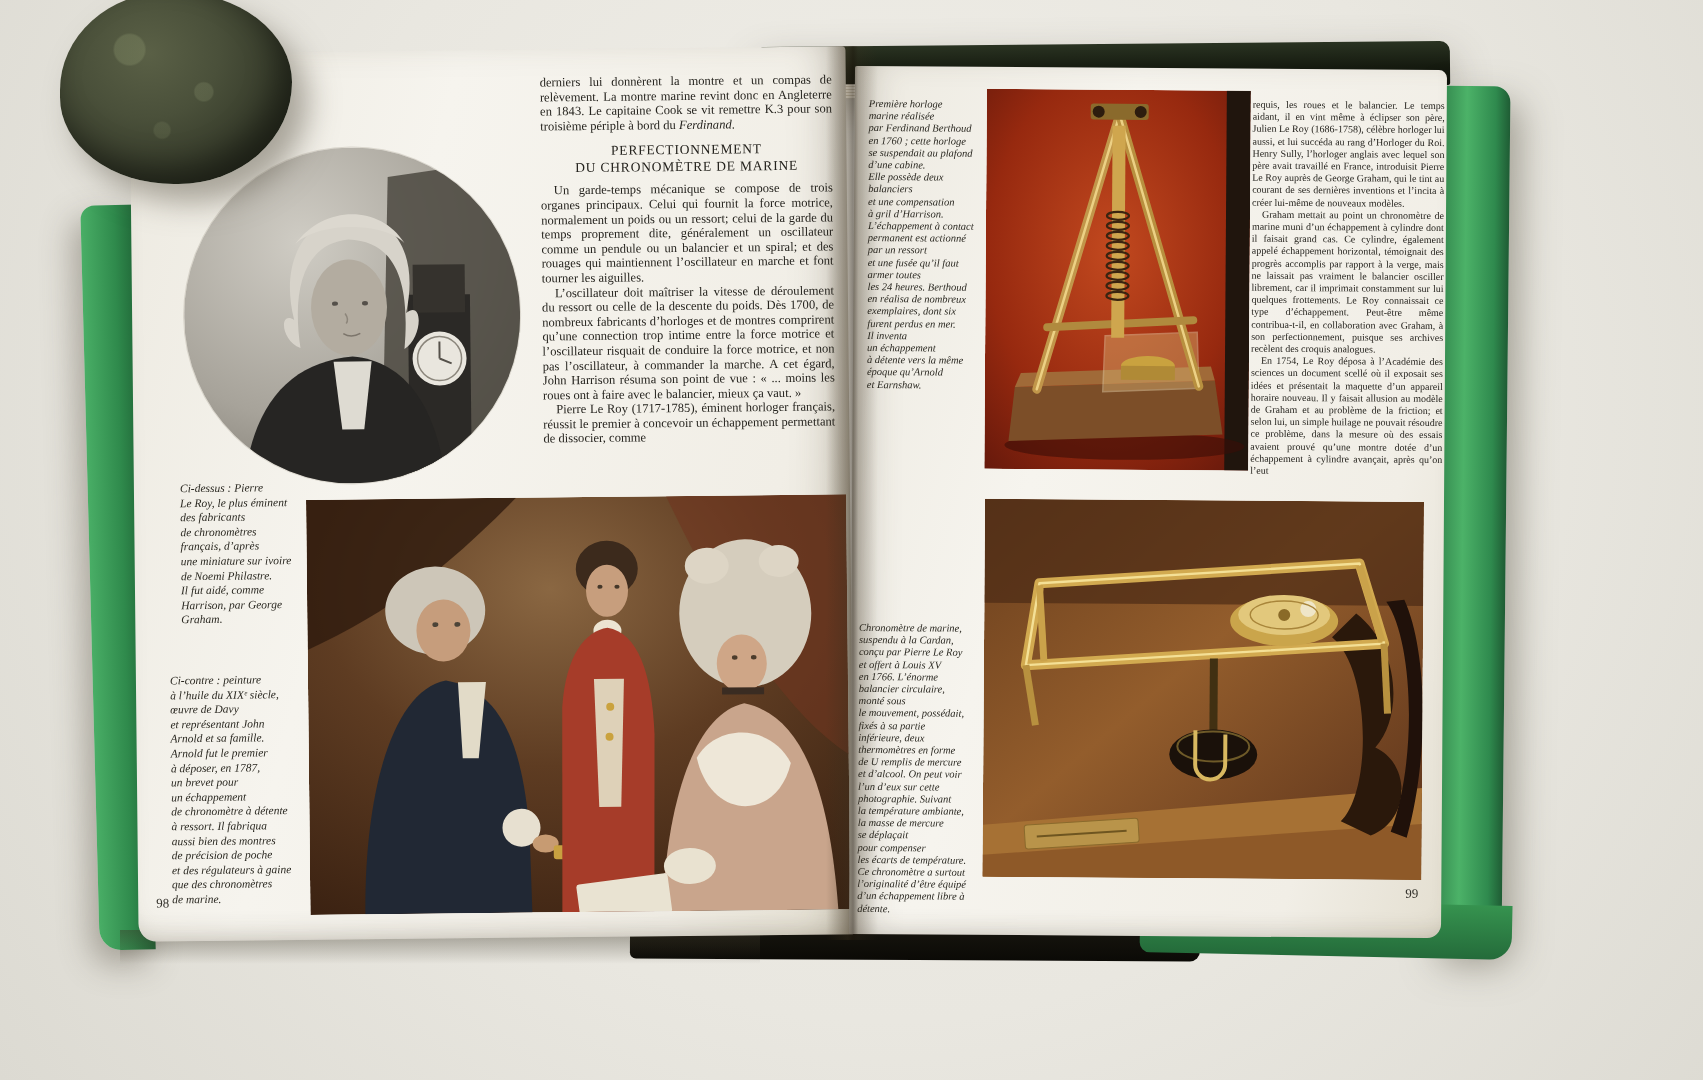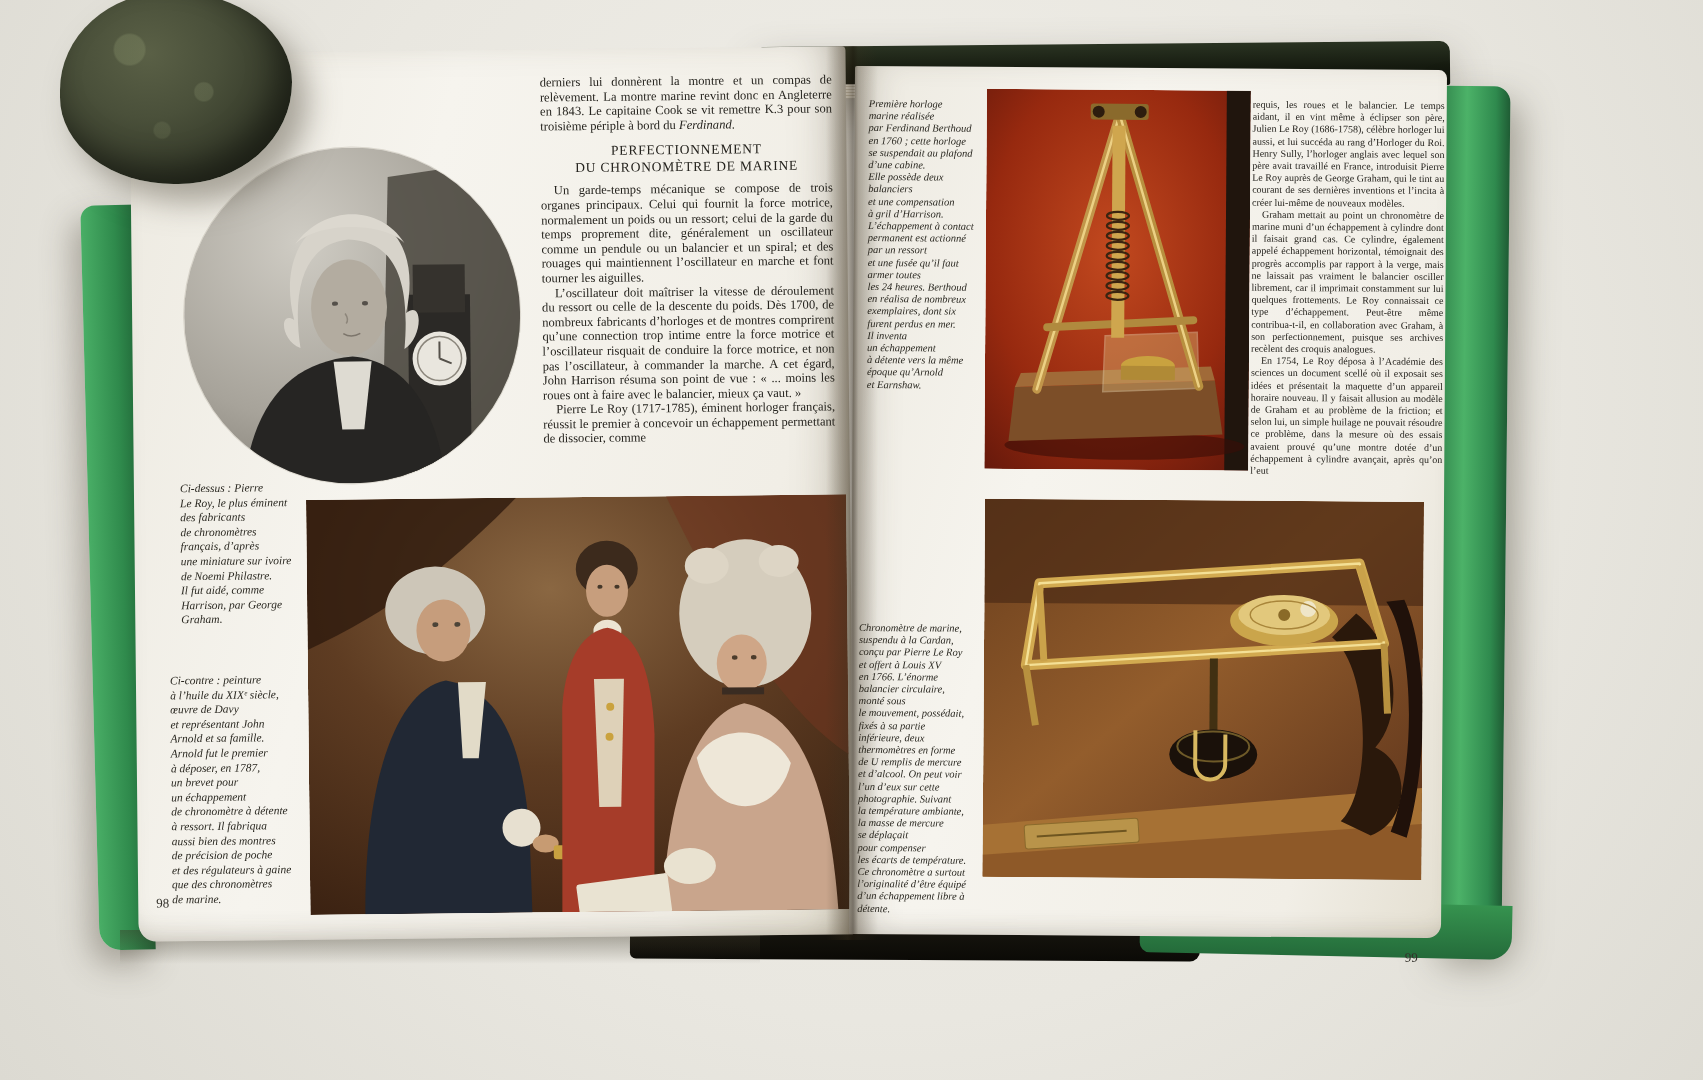--- a/index.html
+++ b/index.html
@@ -52,21 +52,21 @@
            letter-spacing:.8px;font-weight:normal;}
   .col-right{left:398px;top:30px;width:192px;font-size:10px;line-height:12.2px;}
   .col-right .indent{text-indent:10px;}
   .caption{font-style:italic;color:#2b2922;}
   .cap-b{left:46px;top:428px;width:150px;font-size:11.5px;line-height:14.6px;}
   .cap-c{left:34px;top:620px;width:158px;font-size:11.5px;line-height:14.6px;}
   .cap-a{left:14px;top:32px;width:116px;font-size:10.5px;line-height:12.2px;}
   .cap-d{left:8px;top:556px;width:122px;font-size:10.5px;line-height:12.2px;}
   .pagenum{font-size:13px;color:#34322c;}
   .pn-left{left:18px;top:842px;}
-  .pn-right{left:556px;top:880px;}
+  .pn-right{left:556px;top:816px;}
 
   
   .portrait{left:52px;top:96px;width:336px;height:336px;border-radius:50%;overflow:hidden;
             box-shadow:0 0 0 1px rgba(120,110,90,.2);}
   .painting{left:172px;top:448px;width:540px;height:415px;overflow:hidden;}
   .photo-red{left:132px;top:22px;width:264px;height:380px;overflow:hidden;}
   .photo-chrono{left:133px;top:432px;width:439px;height:378px;overflow:hidden;}
   .photo-red svg,.photo-chrono svg,.painting svg,.portrait svg{display:block;width:100%;height:100%;}
 
   

